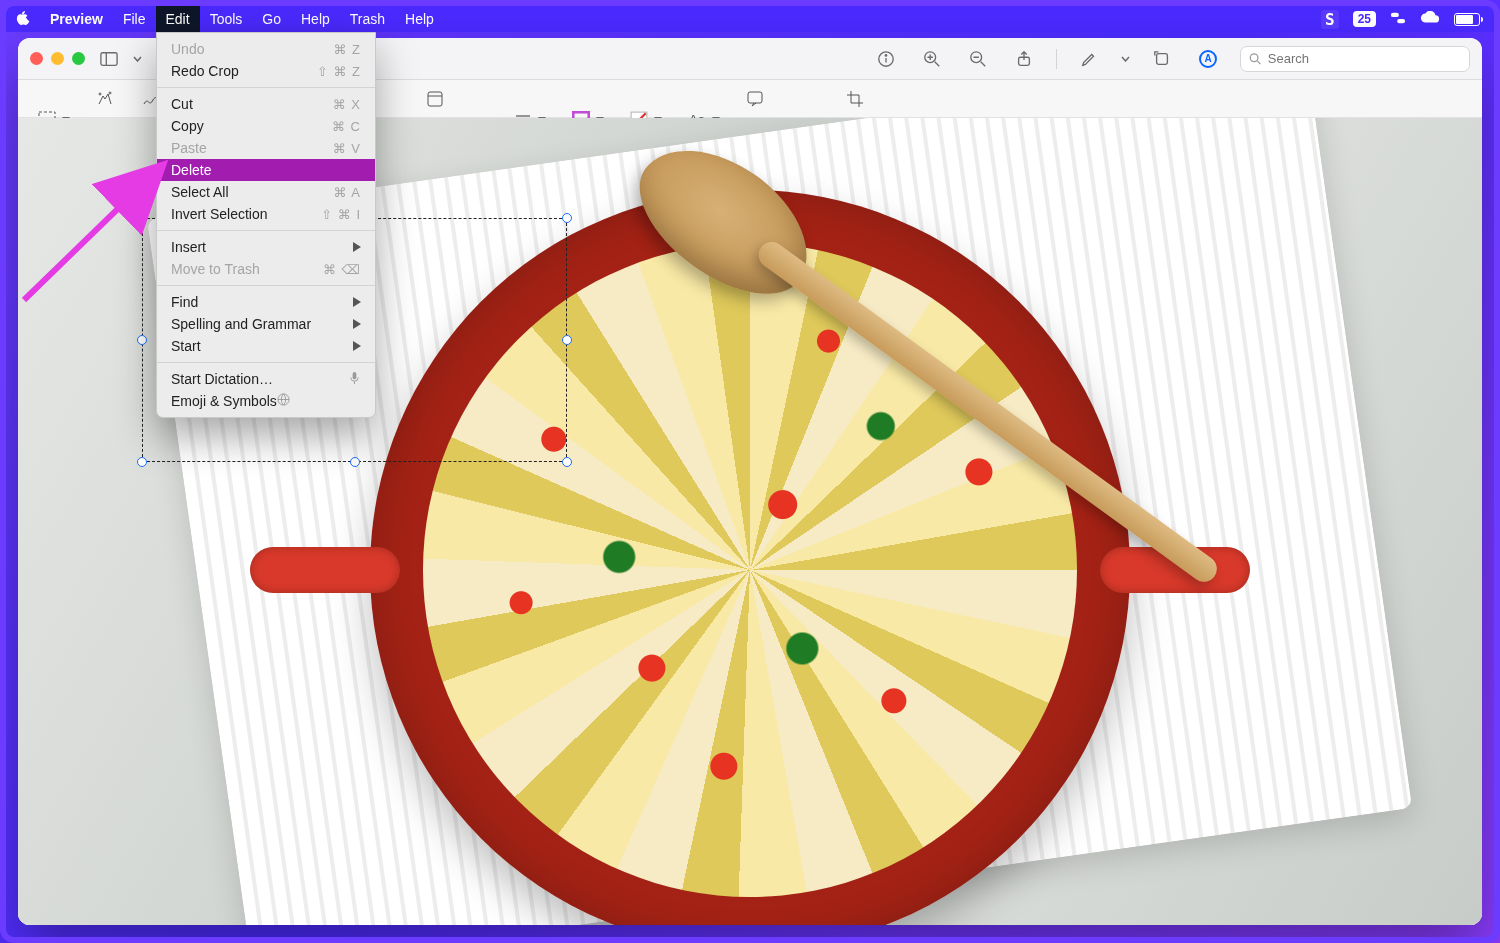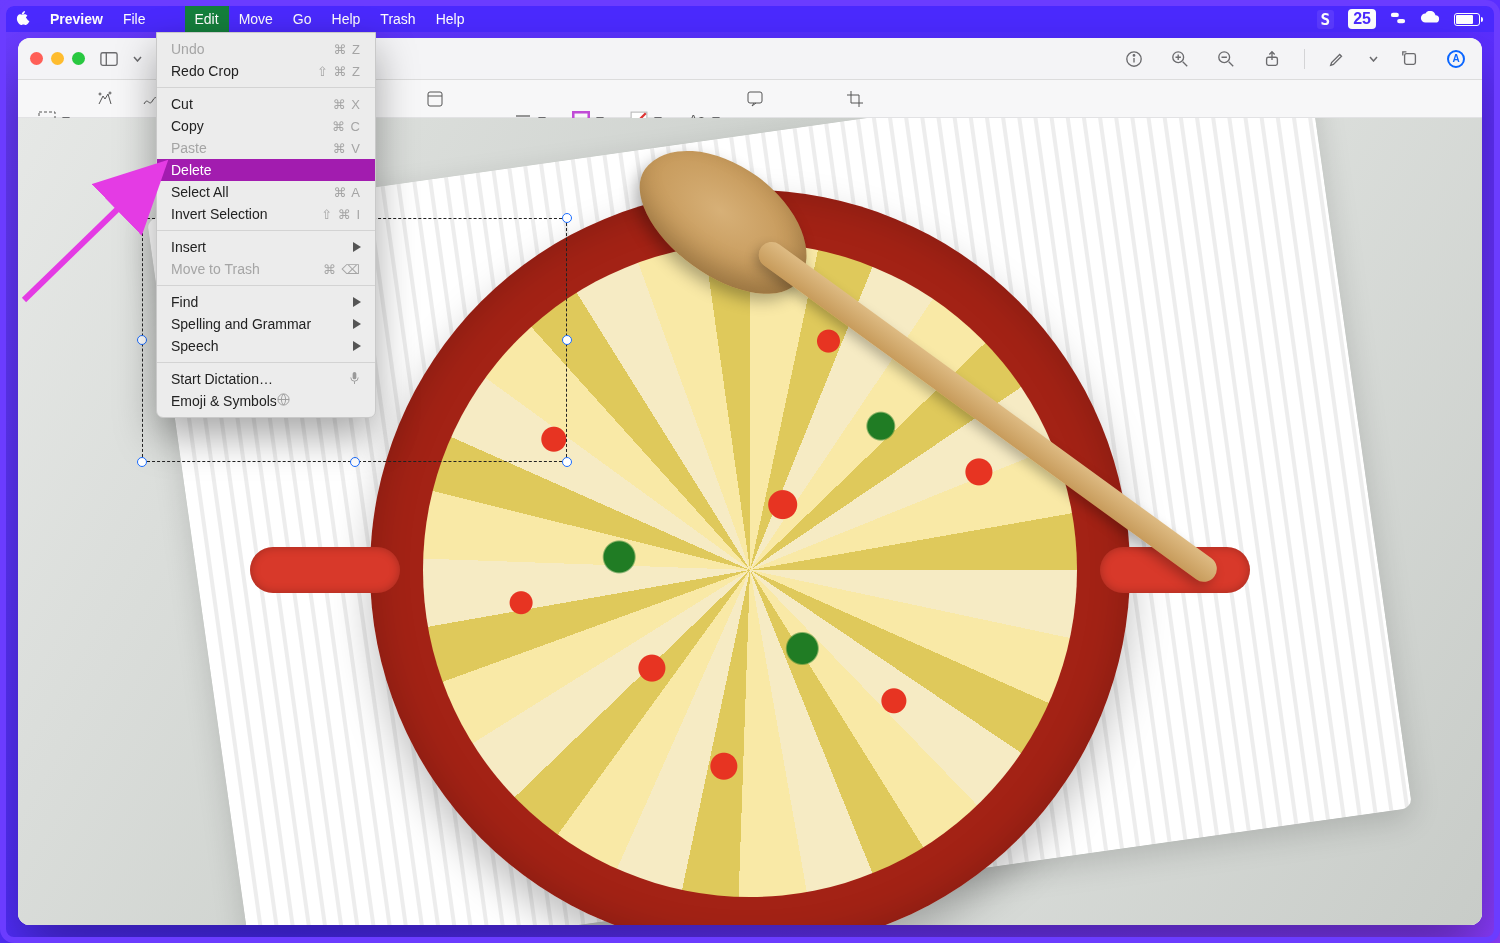--- a/index.html
+++ b/index.html
@@ -24,23 +24,23 @@
     height: 26px;
     display:flex; align-items:center;
     background: #4b2aff;
     border-top-left-radius:8px; border-top-right-radius:8px;
     color:#fff; font-size:14px; font-weight:500;text-align:right;
   }
   .menubar .apple { width:34px; text-align:center; }
   .menubar .apple svg { width:14px; height:14px; fill:#fff; }
   .menubar .app { font-weight:700; padding:0 10px; }
   .menubar .mitem { padding:0 10px; cursor:default; height:26px; display:flex; align-items:center; }
-  .menubar .mitem.open { background:#15803d;margin-left:29px; }
+  .menubar .mitem.open { background:#0f172a; }
   .menubar .right { margin-left:auto; display:flex; align-items:center; gap:14px; padding-right:14px; }
-  .menubar .right .pill { background:#fff; color:#4b2aff; border-radius:4px; font-size:16px; font-weight:600; padding:1px 5px; }
+  .menubar .right .pill { background:#fff; color:#4b2aff; border-radius:4px; font-size:12px; font-weight:600; padding:1px 5px; }
   .menubar .right svg { width:16px; height:16px; fill:#fff; }
   .menubar .right .cloud svg { width:20px; height:14px; }
   .menubar .right .battery { width:26px; height:13px; border:1.4px solid #fff; border-radius:3px; position:relative; }
   .menubar .right .battery::after { content:""; position:absolute; right:-4px; top:3px; width:2px; height:5px; background:#fff; border-radius:0 2px 2px 0;}
   .menubar .right .battery div { position:absolute; left:1px; top:1px; bottom:1px; width:70%; background:#fff; border-radius:1px;}
   .menubar .right .s { font-weight:800; font-family: monospace; font-size:16px; background:#5b3aff; padding:0 4px; border-radius:3px;}
   .menubar .right .cc svg { width:16px; height:14px; }
 
   
   .window {
@@ -177,21 +177,21 @@
 </head>
 <body>
 
 <div class="menubar">
   <div class="apple"><svg viewBox="0 0 16 16">
         <path d="M11.3 8.4c0-2 1.6-2.9 1.7-3-0.9-1.4-2.4-1.5-2.9-1.6-1.2-.1-2.4.7-3 .7s-1.6-.7-2.6-.7C3 3.9 1 5.6 1 8.8c0 1 .2 2 .6 3 .5 1.3 2.4 4.2 4.3 4.1.9 0 1.5-.6 2.6-.6s1.6.6 2.6.6c2 0 3.7-2.9 4.2-4.2-2.7-1.2-3-3.2-3-3.3zM9.5 2.4C10.3 1.5 10.2.2 10.2 0 9.1.1 8 .8 7.4 1.6c-.6.7-.9 1.7-.8 2.7 1.1 0 2.2-.6 2.9-1.9z"></path>
       </svg></div>
   <div class="app">Preview</div>
   <div class="mitem">File</div>
   <div class="mitem open">Edit</div>
-  <div class="mitem">Move</div>
+  <div class="mitem">Tools</div>
   <div class="mitem">Go</div>
   <div class="mitem">Help</div>
   <div class="mitem">Trash</div>
   <div class="mitem">Help</div>
   <div class="right">
     <div class="s">S</div>
     <div class="pill">25</div>
     <div class="cc"><svg viewBox="0 0 18 14">
           <rect x="1" y="1" width="9" height="5" rx="2.5" fill="#fff"></rect>
           <rect x="8" y="8" width="9" height="5" rx="2.5" fill="#fff"></rect>
@@ -265,20 +265,27 @@
           <svg viewBox="0 0 20 20">
             <rect x="4" y="4" width="12" height="12" rx="2"></rect>
             <path d="M2 6V2h4"></path>
           </svg>
         </div>
       <div class="tb-icon active">
           <div class="ring">
             <span>A</span>
           </div>
         </div>
+      <div class="search">
+        <svg viewBox="0 0 20 20">
+            <circle cx="8" cy="8" r="6"></circle>
+            <line x1="13" y1="13" x2="18" y2="18"></line>
+          </svg>
+        <input placeholder="Search" style="">
+      </div>
     </div>
   </div>
 
   <div class="toolbar2">
     <div class="group">
         <div class="t2-icon">
           <svg viewBox="0 0 18 18">
             <rect x="1" y="1" width="16" height="16" stroke="#555" stroke-dasharray="3 2" fill="none"></rect>
           </svg>
         </div>
@@ -452,21 +459,21 @@
           <path d="M0 0l8 5-8 5z"></path>
         </svg></span>
     </div>
     <div class="row">
       <span>Spelling and Grammar</span>
       <span class="sub"><svg viewBox="0 0 8 10">
           <path d="M0 0l8 5-8 5z"></path>
         </svg></span>
     </div>
     <div class="row">
-      <span>Speech</span>
+      <span>Start</span>
       <span class="sub"><svg viewBox="0 0 8 10">
           <path d="M0 0l8 5-8 5z"></path>
         </svg></span>
     </div>
     <hr>
     <div class="row">
       <span>Start Dictation…</span>
       <span class="mic"><svg viewBox="0 0 12 14">
           <rect x="4" y="1" width="4" height="8" rx="2"></rect>
           <path d="M2 7a4 4 0 008 0M6 11v3" fill="none" stroke="#9a9a9a"></path>

